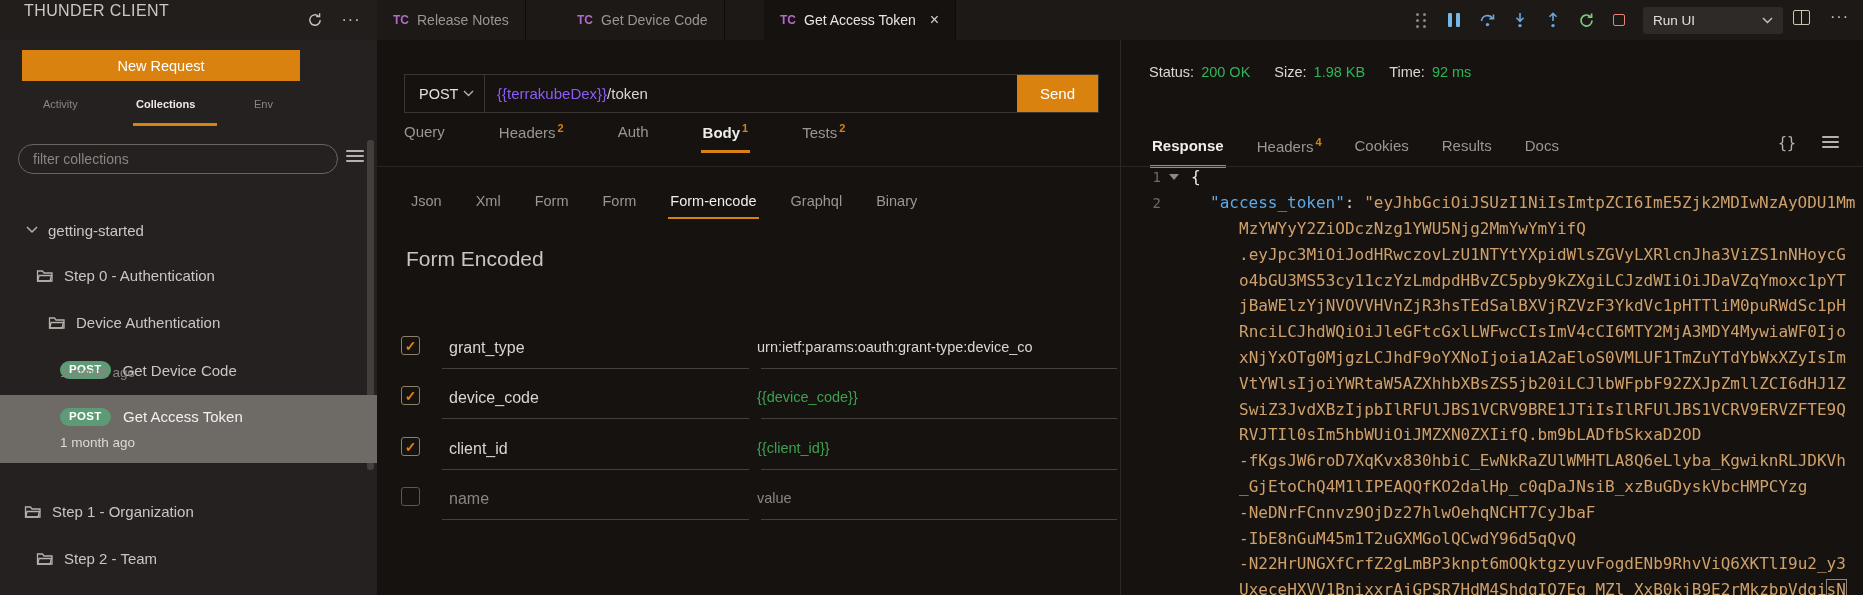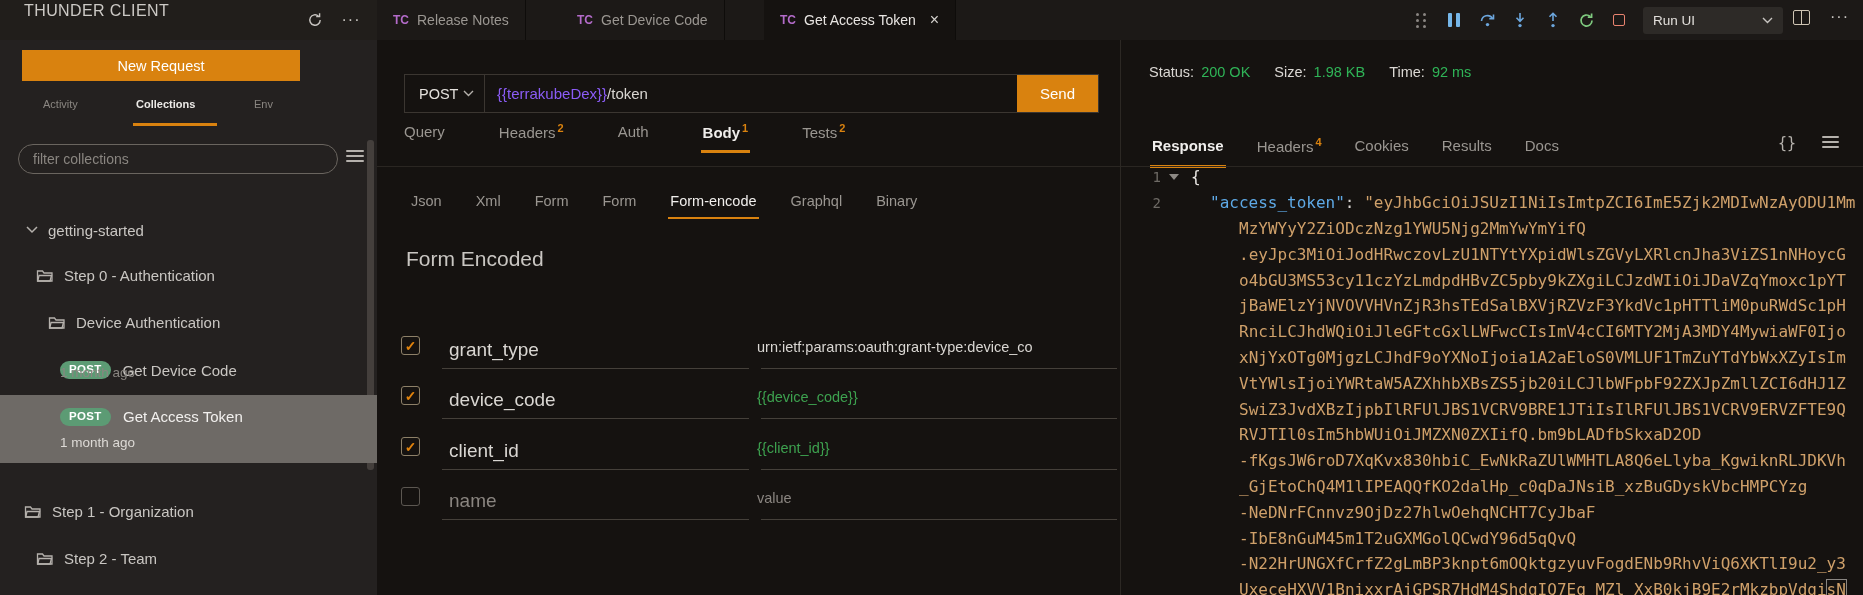--- a/index.html
+++ b/index.html
@@ -86,21 +86,21 @@
   .btab { font-size:14.5px; color:#9a9691; cursor:pointer; position:relative; padding-bottom:4px; }
   .btab.active { color:#f0eeec; }
   .btab.active::after { content:""; position:absolute; left:-2px; right:-2px; bottom:-6px; height:2px; background:#d9820f; }
 
   #form-heading { position:absolute; left:29px; top:207px; font-size:21px; color:#c9c6c2; }
   .frow { position:absolute; left:24px; width:716px; height:39px; }
   .cb { position:absolute; left:0; top:6px; width:19px; height:19px; border:1.4px solid #8d8068; border-radius:3px;
     display:flex; align-items:center; justify-content:center; cursor:pointer; }
   .cb .chk { font-size:14px; font-weight:bold; color:#e0820c; line-height:1; }
   .frow.unchecked .cb { border-color:#5c5751; }
-  .fkey { position:absolute; left:48px; top:9px; font-size:19px; color:#d9d6d2; }
+  .fkey { position:absolute; left:48px; top:9px; font-size:16px; color:#d9d6d2; }
   .fkey-line { position:absolute; left:41px; bottom:0; width:307px; height:1px; background:#45403a; }
   .fval { position:absolute; left:356px; top:9px; width:358px; font-size:14.5px; color:#d9d6d2; white-space:nowrap; overflow:hidden; }
   .fval.variable { color:#3da14f; }
   .frow.unchecked .fkey, .frow.unchecked .fval { color:#8a8580; }
   .fval-line { position:absolute; left:360px; bottom:0; width:356px; height:1px; background:#45403a; }
 
   
   #right { position:absolute; left:1120px; top:40px; width:743px; height:555px; background:#151210; border-left:1px solid #2c2824; }
   #meta { position:absolute; left:28px; top:24px; display:flex; align-items:center; font-size:14.5px; font-weight:500; }
   .mlab { color:#dbd8d4; margin-right:7px; }

